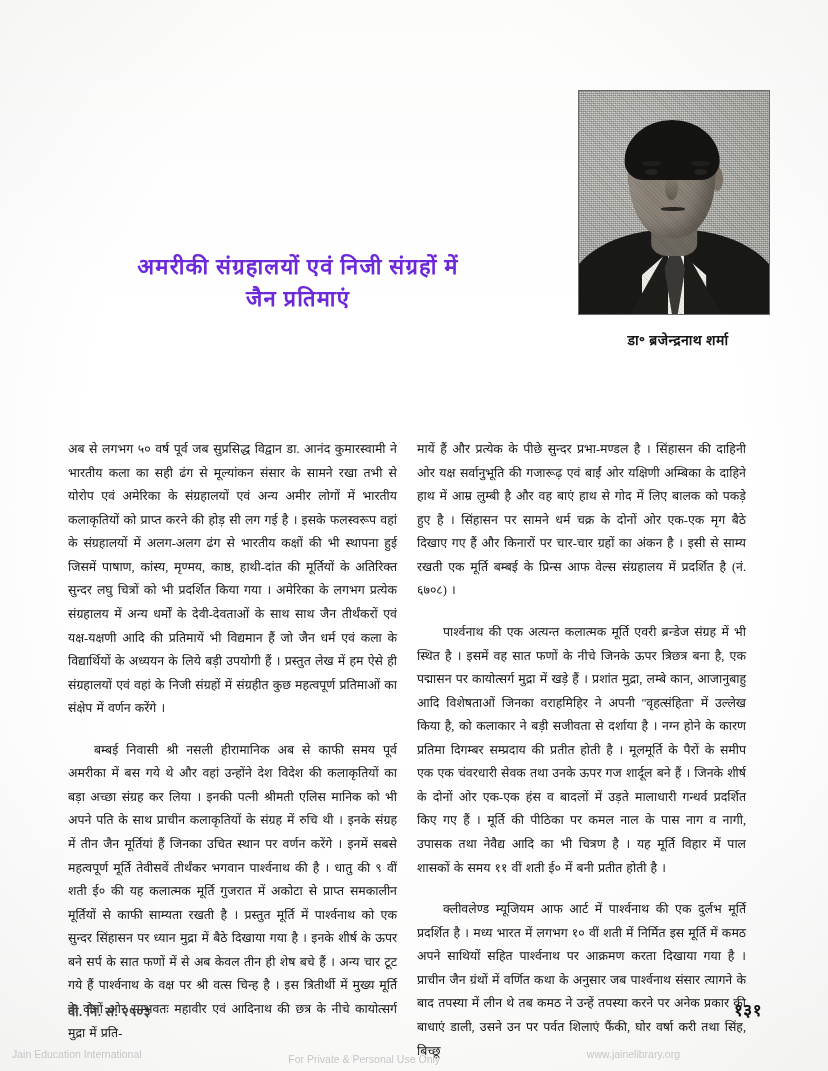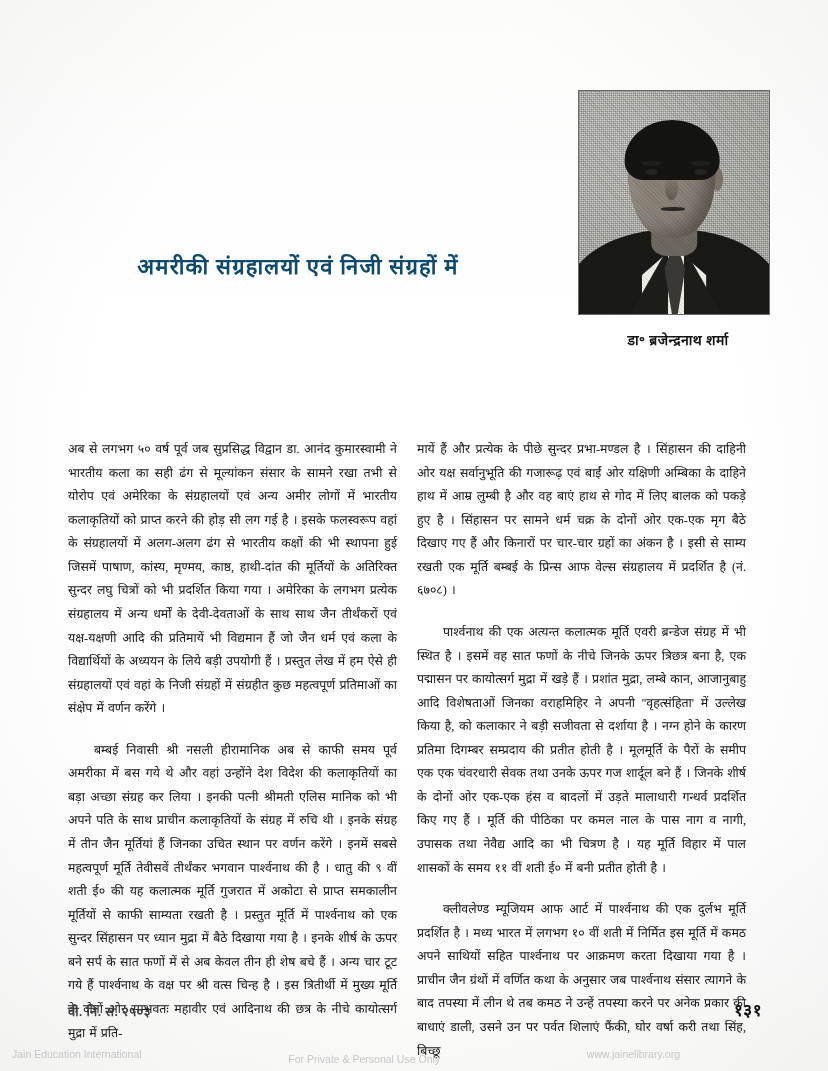--- a/index.html
+++ b/index.html
@@ -203,21 +203,21 @@
     letter-spacing: .4px;
   }
 
   
   #article-title {
     position: absolute;
     left: 78px;
     top: 230px;
     width: 440px;
     text-align: center;
-    color: #0c4a6e;
+    color: #6d28d9;
   }
   #title-line-1 {
     display: block;
     font-size: 22px;
     font-weight: 700;
     letter-spacing: 1.2px;
     line-height: 1.45;
   }
   #title-line-2 {
     display: block;
@@ -321,20 +321,21 @@
       <div id="photo-nose"></div>
       <div id="photo-mouth"></div>
       <div id="photo-speckle"></div>
     </div>
   </div>
 
   <div id="photo-caption">डा॰ ब्रजेन्द्रनाथ शर्मा</div>
 
   <h1 id="article-title">
     <span id="title-line-1">अमरीकी  संग्रहालयों  एवं  निजी  संग्रहों  में</span>
+    <span id="title-line-2">जैन  प्रतिमाएं</span>
   </h1>
 
   <div id="body-columns">
     <div class="body-column">
       <p class="body-para">अब  से लगभग ५० वर्ष पूर्व जब सुप्रसिद्ध विद्वान डा. आनंद कुमारस्वामी ने  भारतीय कला का सही ढंग से मूल्यांकन संसार के सामने रखा तभी से योरोप एवं  अमेरिका  के संग्रहालयों एवं अन्य अमीर लोगों में भारतीय  कलाकृतियों को प्राप्त  करने की होड़ सी लग गई है । इसके फलस्वरूप वहां के संग्रहालयों में अलग-अलग ढंग से भारतीय कक्षों की भी  स्थापना हुई  जिसमें पाषाण, कांस्य, मृण्मय, काष्ठ, हाथी-दांत की मूर्तियों  के अतिरिक्त सुन्दर लघु चित्रों को भी प्रदर्शित किया गया ।  अमेरिका के लगभग प्रत्येक संग्रहालय में अन्य धर्मों के देवी-देवताओं के साथ साथ जैन तीर्थंकरों एवं यक्ष-यक्षणी आदि की प्रतिमायें भी विद्यमान हैं  जो जैन धर्म एवं कला के विद्यार्थियों के अध्ययन के  लिये  बड़ी  उपयोगी  हैं ।  प्रस्तुत लेख में हम ऐसे ही  संग्रहालयों  एवं  वहां के  निजी संग्रहों में संग्रहीत कुछ महत्वपूर्ण प्रतिमाओं का संक्षेप में  वर्णन करेंगे ।</p>
       <p class="body-para">बम्बई निवासी श्री  नसली हीरामानिक  अब से काफी  समय पूर्व अमरीका में बस गये थे और वहां  उन्होंने देश विदेश की कलाकृतियों का बड़ा अच्छा संग्रह कर लिया  ।  इनकी पत्नी श्रीमती  एलिस मानिक को भी अपने पति के साथ प्राचीन  कलाकृतियों के संग्रह में रुचि थी ।  इनके संग्रह में तीन जैन मूर्तियां हैं जिनका  उचित स्थान पर वर्णन करेंगे । इनमें सबसे महत्वपूर्ण मूर्ति तेवीसवें तीर्थंकर भगवान पार्श्वनाथ की है । धातु की ९ वीं शती ई० की यह कलात्मक मूर्ति गुजरात में अकोटा  से प्राप्त समकालीन मूर्तियों से काफी साम्यता रखती है ।  प्रस्तुत मूर्ति  में पार्श्वनाथ  को एक सुन्दर सिंहासन पर ध्यान  मुद्रा में  बैठे  दिखाया गया है ।  इनके शीर्ष के ऊपर बने सर्प के सात फणों में से  अब केवल तीन ही शेष बचे हैं ।  अन्य चार टूट गये हैं पार्श्वनाथ के वक्ष  पर श्री वत्स चिन्ह है ।   इस त्रितीर्थी  में मुख्य मूर्ति के दोनों ओर सम्भवतः महावीर एवं आदिनाथ की छत्र के नीचे कायोत्सर्ग मुद्रा में प्रति-</p>
     </div>
     <div class="body-column">
       <p class="body-para">मायें हैं और प्रत्येक के पीछे सुन्दर प्रभा-मण्डल है । सिंहासन की दाहिनी ओर यक्ष सर्वानुभूति की  गजारूढ़ एवं बाईं ओर यक्षिणी अम्बिका के दाहिने  हाथ में  आम्र लुम्बी है और वह बाएं हाथ से गोद में लिए बालक को पकड़े हुए है । सिंहासन पर सामने धर्म चक्र के दोनों ओर  एक-एक मृग बैठे दिखाए गए हैं और किनारों पर चार-चार ग्रहों का अंकन है ।  इसी से साम्य रखती एक मूर्ति बम्बई के प्रिन्स आफ वेल्स संग्रहालय में प्रदर्शित है (नं.  ६७०८) ।</p>
       <p class="body-para">पार्श्वनाथ  की एक अत्यन्त  कलात्मक मूर्ति एवरी ब्रन्डेज संग्रह में भी स्थित है । इसमें वह सात फणों के नीचे जिनके ऊपर त्रिछत्र बना है, एक पद्मासन  पर कायोत्सर्ग मुद्रा  में खड़े हैं । प्रशांत मुद्रा, लम्बे कान, आजानुबाहु आदि विशेषताओं जिनका वराहमिहिर ने अपनी ''वृहत्संहिता'  में उल्लेख किया है, को कलाकार ने बड़ी सजीवता से दर्शाया है । नग्न होने के कारण प्रतिमा दिगम्बर सम्प्रदाय की प्रतीत होती है ।  मूलमूर्ति के पैरों के समीप एक एक चंवरधारी सेवक तथा  उनके ऊपर गज शार्दूल बने हैं । जिनके शीर्ष के दोनों  ओर   एक-एक हंस व बादलों में उड़ते मालाधारी गन्धर्व प्रदर्शित किए गए हैं । मूर्ति की पीठिका पर कमल नाल के पास नाग व नागी, उपासक तथा नेवैद्य आदि का भी चित्रण है । यह मूर्ति विहार में पाल  शासकों के समय ११ वीं शती ई० में बनी प्रतीत होती है ।</p>

